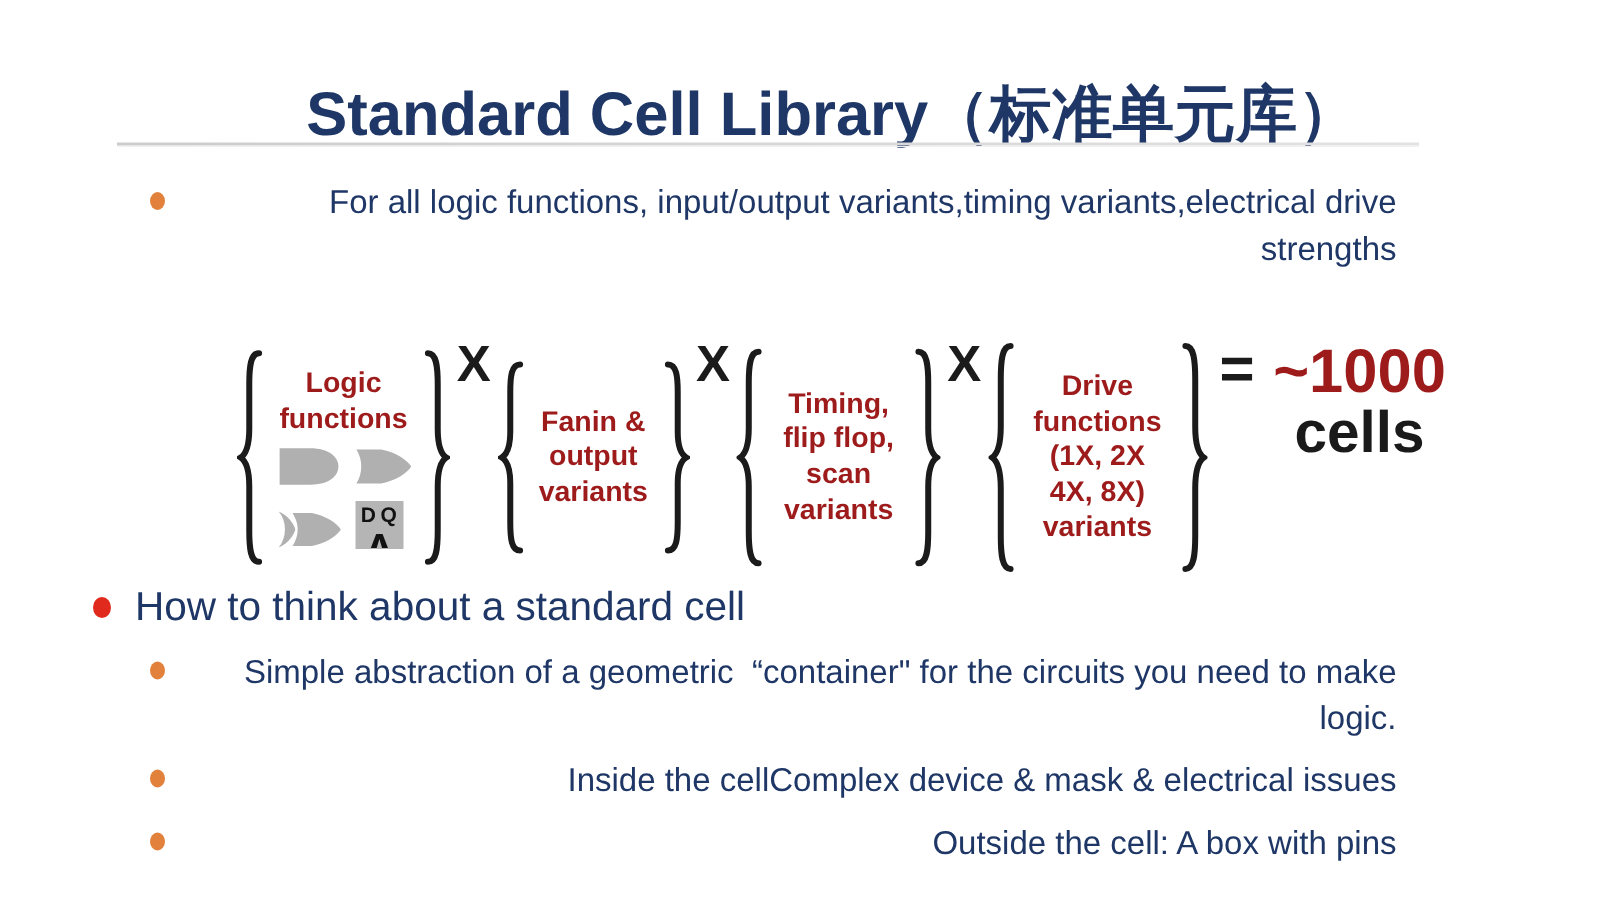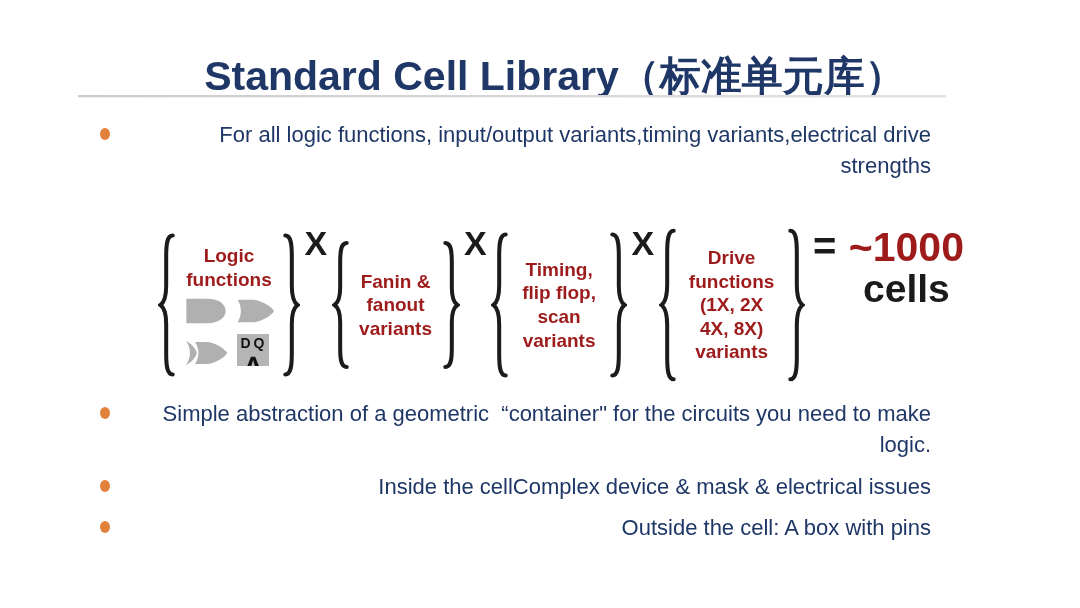--- a/index.html
+++ b/index.html
@@ -134,21 +134,21 @@
     </div>
 
     <div class="op">X</div>
 
     <div class="group">
       <svg class="brace h132" viewBox="0 0 22 100" preserveAspectRatio="none">
           <path class="bp" d="M18 3 C11 3 10 9 10 17 L10 37 C10 45 7 48.5 3 50 C7 51.5 10 55 10 63 L10 83 C10 91 11 97 18 97"></path>
         </svg>
       <div class="gcontent g2c">
         <div>Fanin &amp;</div>
-        <div>fanout</div>
+        <div>output</div>
         <div>variants</div>
       </div>
       <svg class="brace h132" viewBox="0 0 22 100" preserveAspectRatio="none">
           <path class="bp" d="M4 3 C11 3 12 9 12 17 L12 37 C12 45 15 48.5 19 50 C15 51.5 12 55 12 63 L12 83 C12 91 11 97 4 97"></path>
         </svg>
     </div>
 
     <div class="op">X</div>
 
     <div class="group">
@@ -187,20 +187,24 @@
     <div class="op equals">=</div>
 
     <div class="result">
       <div class="result-value">~1000</div>
       <div class="result-unit">cells</div>
     </div>
 
   </div>
 
   <div class="block block2">
+    <div class="brow">
+      <span class="dot red"></span>
+      <span class="blabel">How to think about a standard cell</span>
+    </div>
     <div class="brow srow">
       <span class="dot orange"></span>
       <span class="stext">Simple abstraction of a geometric  “container" for the circuits you need to make logic.</span>
     </div>
     <div class="brow srow">
       <span class="dot orange"></span>
       <span class="stext">Inside the cellComplex device &amp; mask &amp; electrical issues</span>
     </div>
     <div class="brow srow">
       <span class="dot orange"></span>

